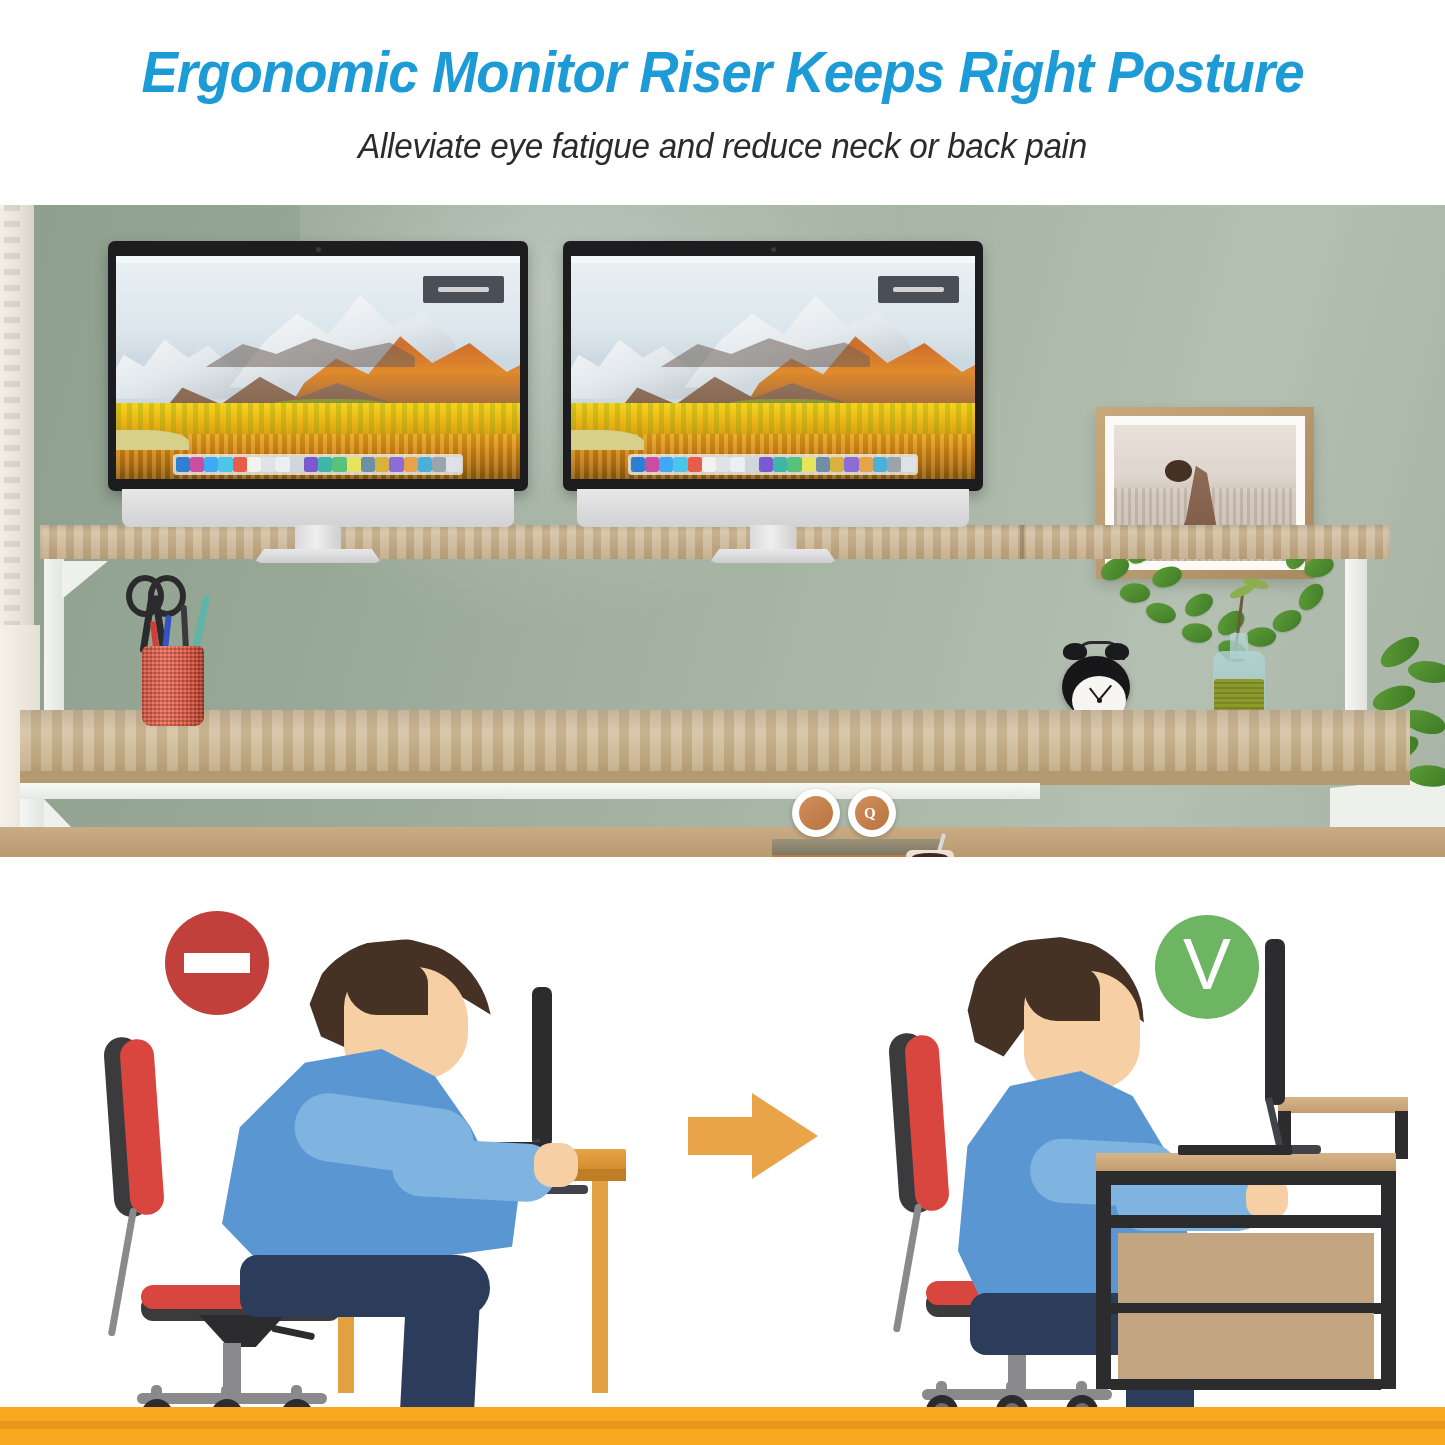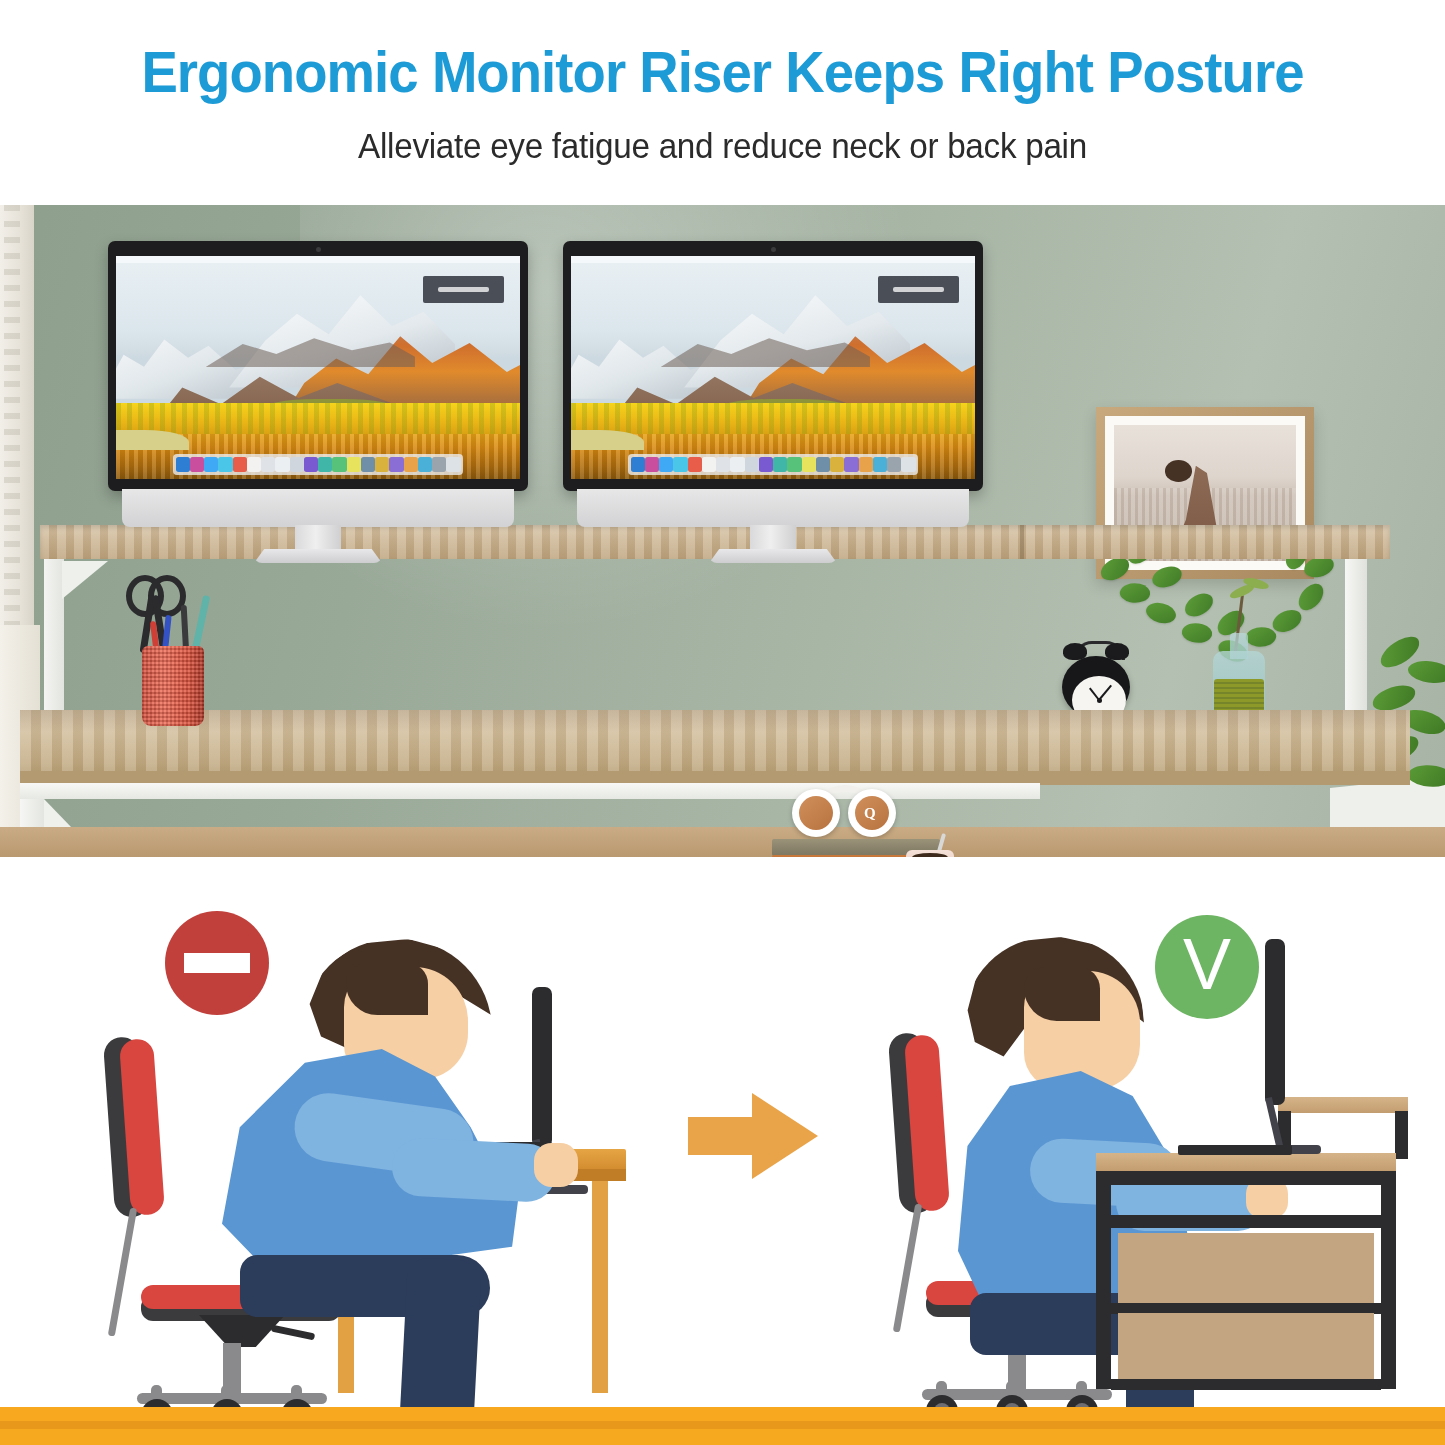--- a/index.html
+++ b/index.html
@@ -1,20 +1,20 @@
 <!DOCTYPE html>
 <html><head>
 <meta charset="utf-8">
 <style>
   html,body{margin:0;padding:0;background:#fff;}
   body{width:1445px;height:1445px;font-family:"Liberation Sans",sans-serif;overflow:hidden;}
   #page{position:relative;width:1445px;height:1445px;background:#ffffff;}
 
   
-  .hdr{position:absolute;left:0;top:0;width:1445px;height:157px;background:#fff;}
+  .hdr{position:absolute;left:0;top:0;width:1445px;height:157px;background:#fff;font-style:italic;}
   .headline{position:absolute;left:0;top:42px;width:1445px;text-align:center;
     font-size:58px;line-height:60px;font-weight:bold;color:#1D9BD7;
     font-family:"Liberation Sans",sans-serif;letter-spacing:-1px;
     transform:scaleX(0.94);transform-origin:center;white-space:nowrap;}
   .subhead{position:absolute;left:0;top:126px;width:1445px;text-align:center;
     font-size:35px;line-height:40px;color:#2b2b2b;
     font-family:"Liberation Sans",sans-serif;letter-spacing:-0.3px;
     transform:scaleX(0.95);transform-origin:center;white-space:nowrap;}
 
   

